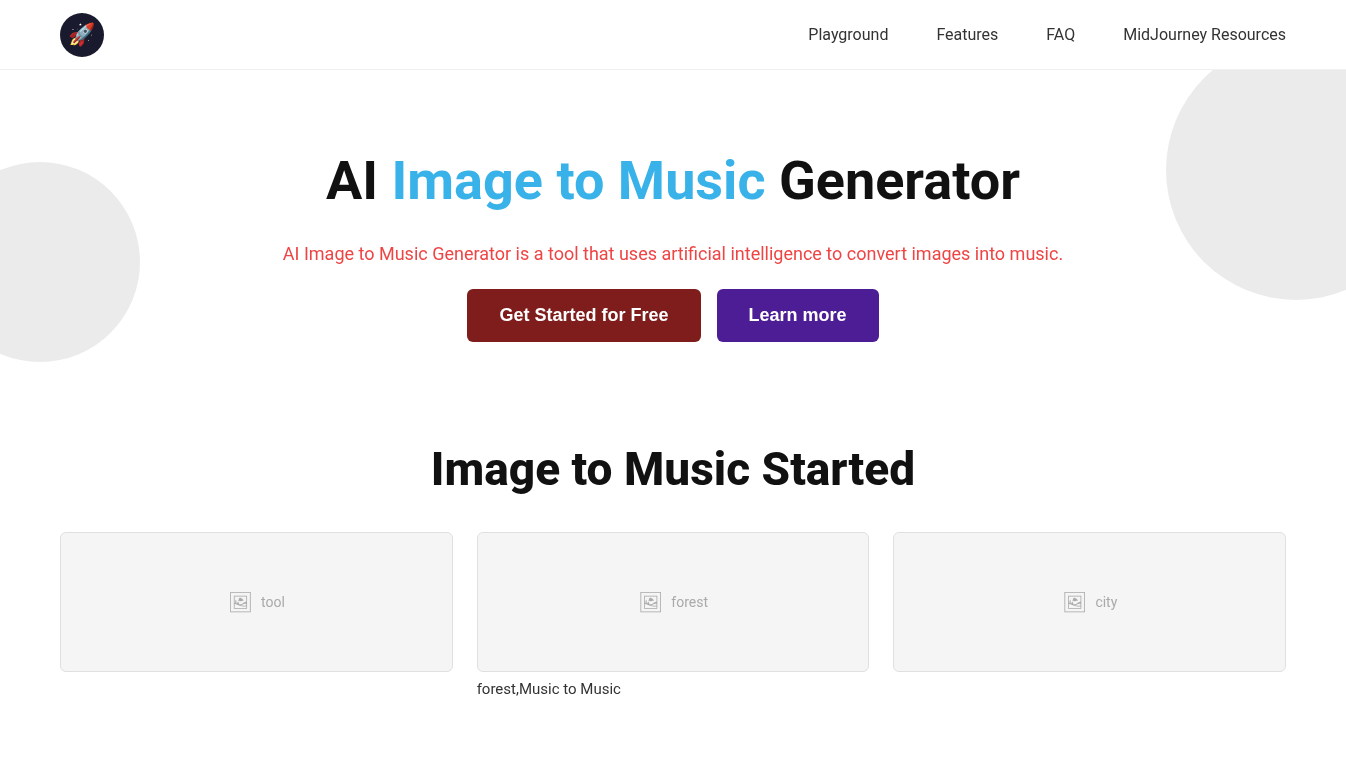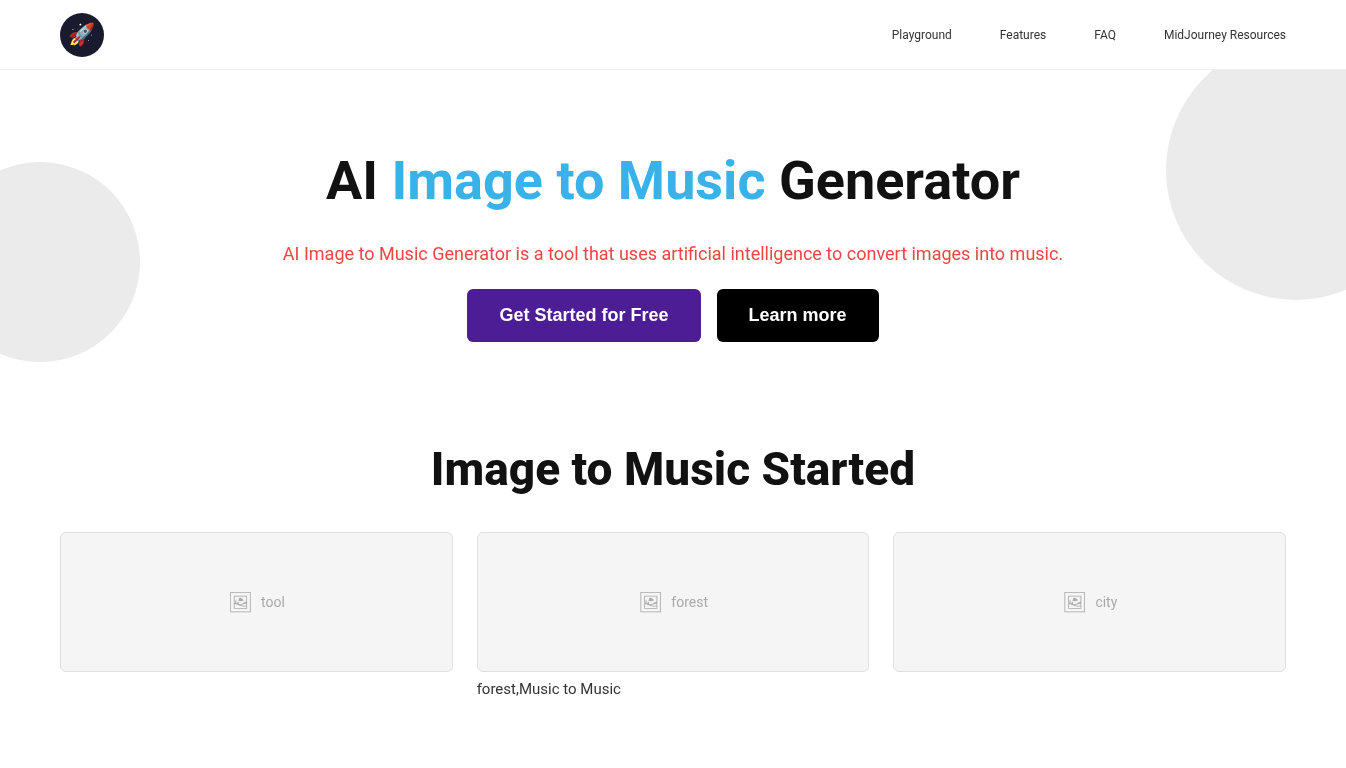--- a/index.html
+++ b/index.html
@@ -47,21 +47,21 @@
 
     .nav-links {
       display: flex;
       gap: 48px;
       align-items: center;
     }
 
     .nav-link {
       text-decoration: none;
       color: #333;
-      font-size: 12px;
+      font-size: 16px;
       font-weight: 400;
       cursor: pointer;
     }
 
     
     .hero {
       position: relative;
       text-align: center;
       padding: 80px 20px 60px;
       overflow: hidden;
@@ -122,34 +122,34 @@
     }
 
     .hero-buttons {
       display: flex;
       gap: 16px;
       justify-content: center;
       flex-wrap: wrap;
     }
 
     .btn-primary {
-      background: #4c1d95;
+      background: #7f1d1d;
       color: #fff;
       border: none;
       border-radius: 6px;
       padding: 16px 32px;
       font-size: 18px;
       font-weight: 600;
       cursor: pointer;
       text-decoration: none;
       display: inline-block;
     }
 
     .btn-secondary {
-      background: #000000;
+      background: #4c1d95;
       color: #fff;
       border: none;
       border-radius: 6px;
       padding: 16px 32px;
       font-size: 18px;
       font-weight: 600;
       cursor: pointer;
       text-decoration: none;
       display: inline-block;
     }

